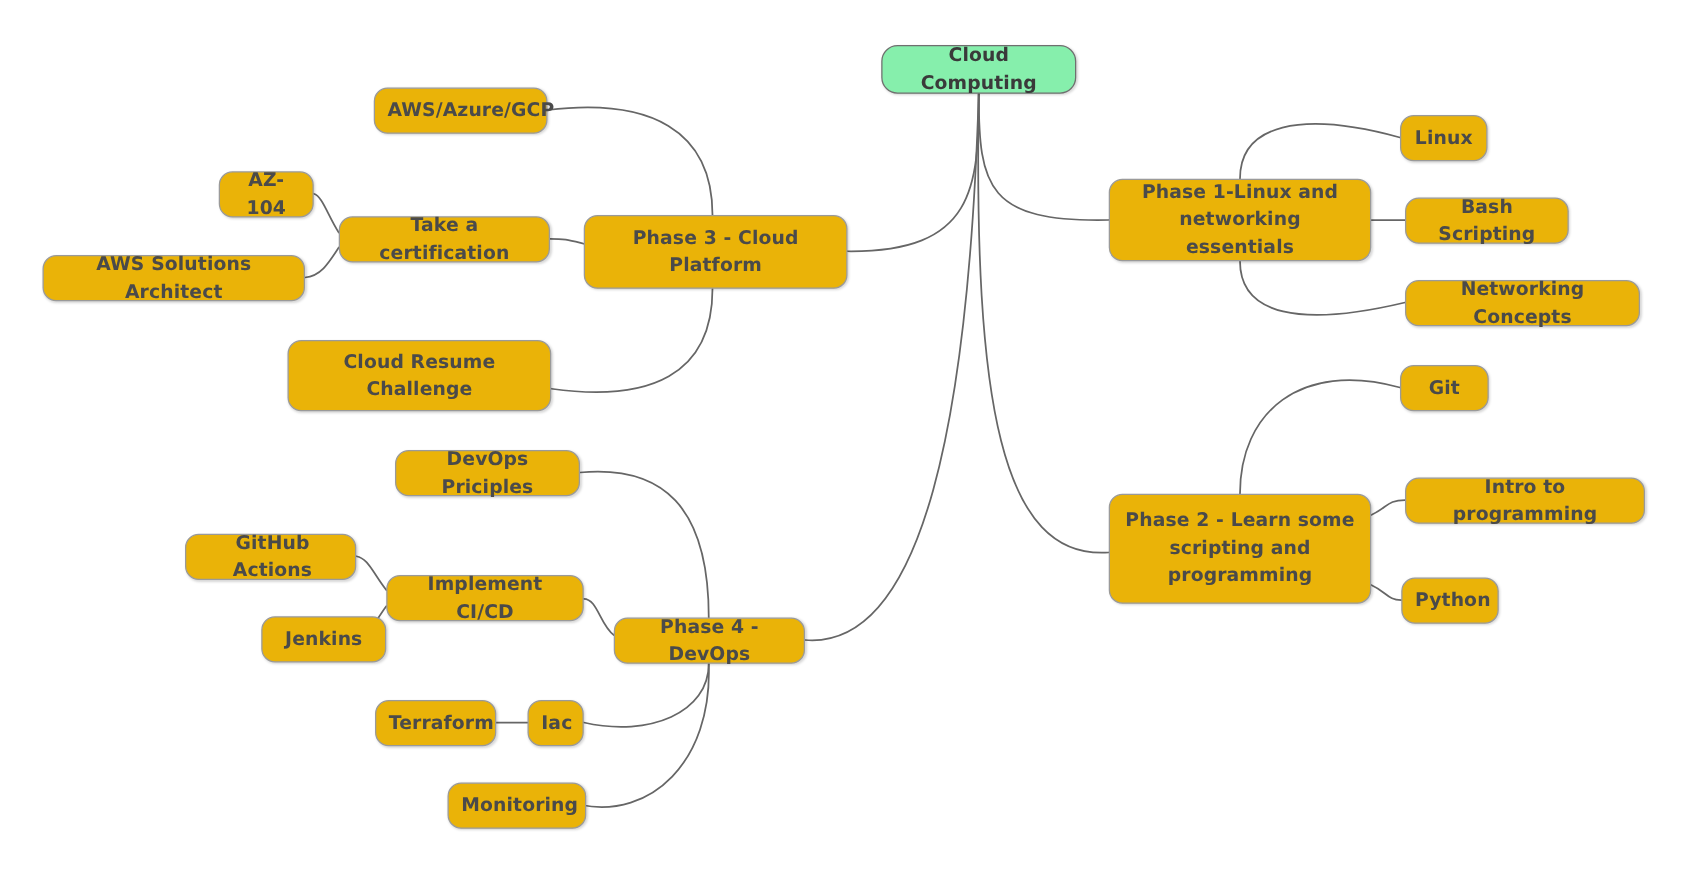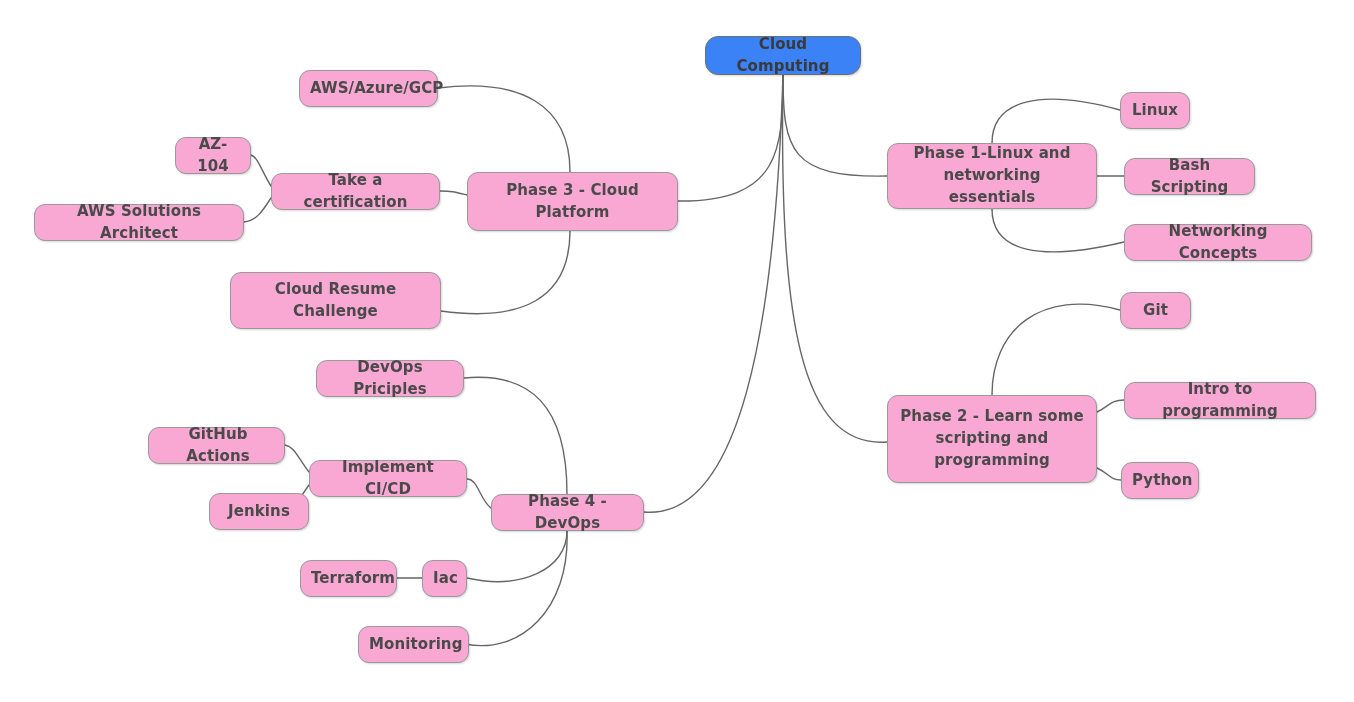--- a/index.html
+++ b/index.html
@@ -25,31 +25,31 @@
   }
   .node {
     position: absolute;
     box-sizing: border-box;
     display: flex;
     align-items: center;
     justify-content: center;
     text-align: center;
     border: 1.3px solid #9a9a9a;
     border-radius: 11px;
-    background: #f9a8d4;
+    background: #eab308;
     color: #4a4a4a;
     font-weight: bold;
     font-size: 15px;
     line-height: 1.45;
     letter-spacing: 0.1px;
     padding: 0 10px;
     box-shadow: 1px 1px 2px rgba(0,0,0,0.16);
   }
   .node.root {
-    background: #3b82f6;
+    background: #86efac;
     border-color: #6f6f6f;
     border-width: 1.6px;
     color: #3a3a3a;
     border-radius: 13px;
   }
   .node .lbl {
     display: block;
     width: 100%;
   }
 </style>

